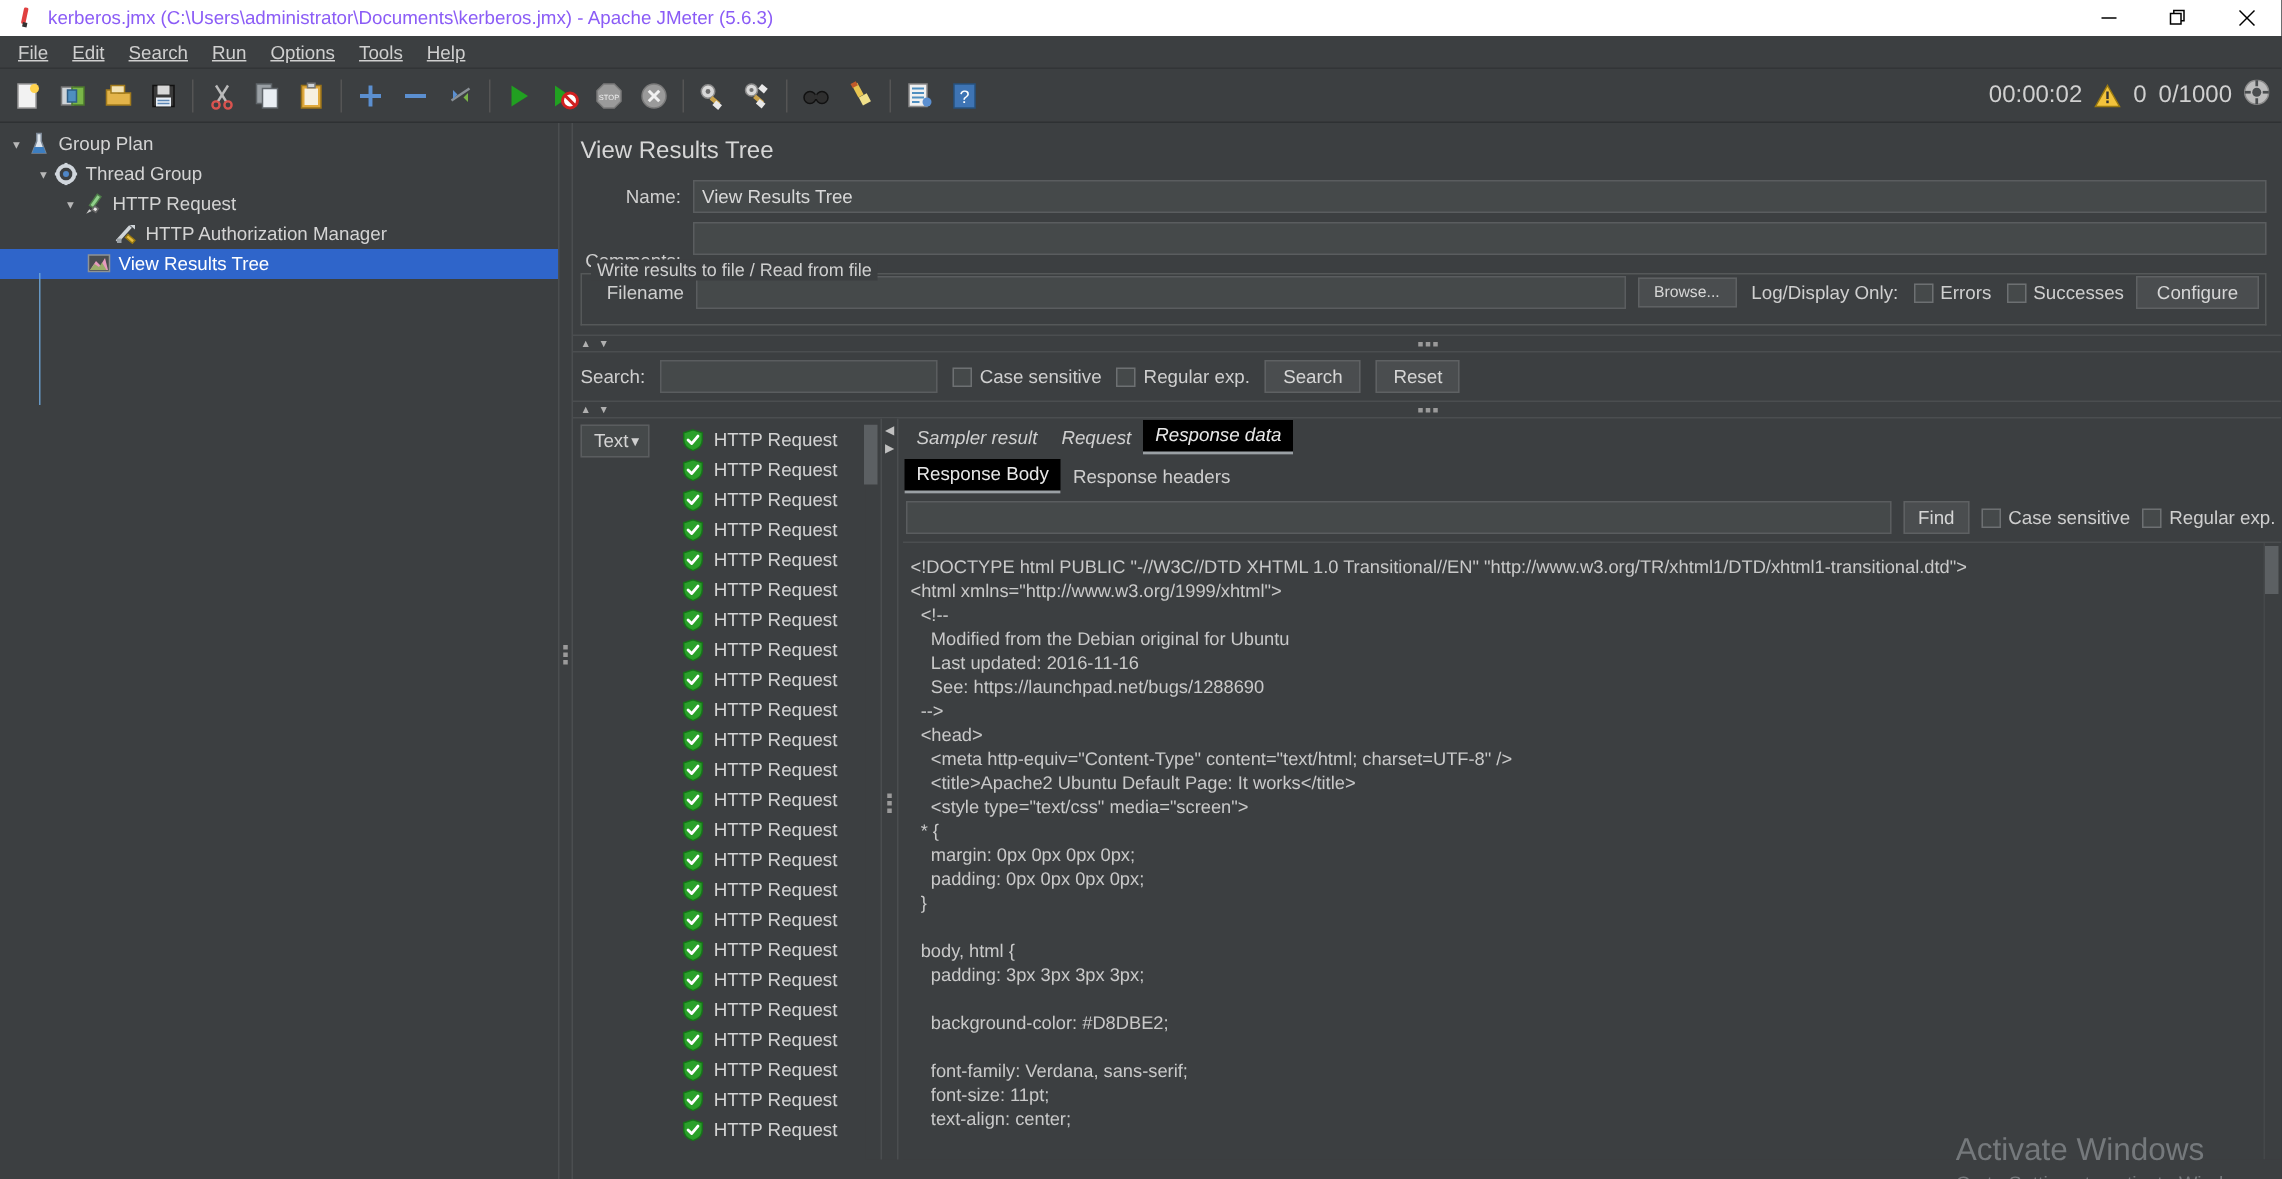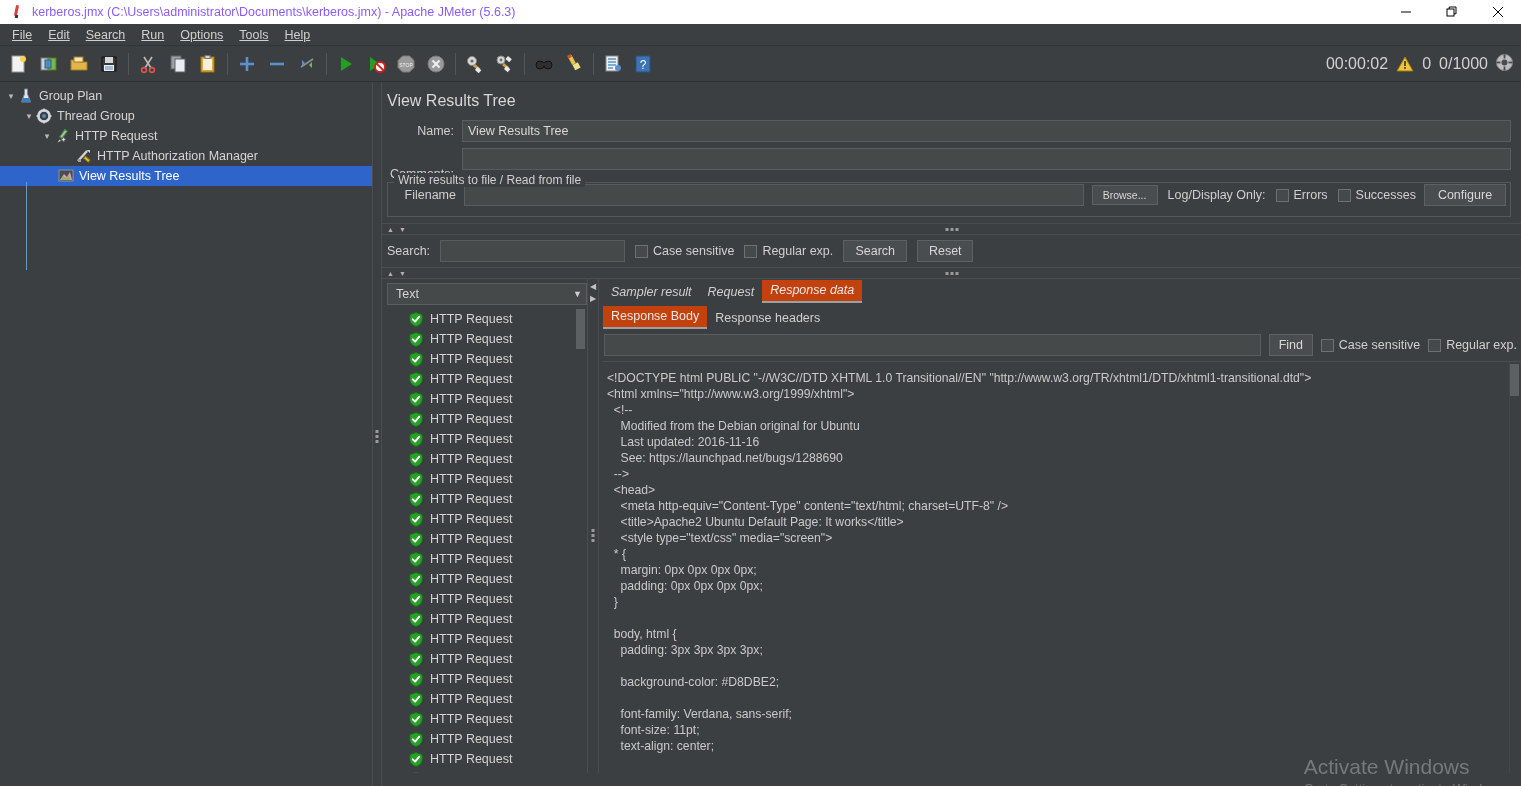--- a/index.html
+++ b/index.html
@@ -155,21 +155,21 @@
     position: absolute; left: 50%; transform: translateX(-50%);
     display: flex; gap: 2px;
   }
   .hsplit .dots i { width: 3px; height: 3px; background: #9a9a9a; display: block; }
 
   
   .searchstrip { display: flex; align-items: center; gap: 10px; padding: 5px 6px 5px 5px; }
 
   
   .lower { display: flex; height: 100%; }
-  .resultlist-pane { width: 205px; flex: none; display: flex; flex-direction: column; padding-left: 5px; justify-content: flex-end; }
+  .resultlist-pane { width: 205px; flex: none; display: flex; padding-left: 5px; justify-content: flex-end; }
 
   .combo {
     background: #45494a; border: 1px solid #5a5d5f; height: 22px;
     display: flex; align-items: center; padding: 0 4px 0 8px;
     font-size: 12.5px; color: #d4d4d4; justify-content: space-between;
   }
   .combo .arrow { font-size: 9px; color: #cfcfcf; }
 
   .resultlist {
     flex: 1; overflow: hidden; position: relative; margin-top: 4px;
@@ -189,21 +189,21 @@
   .vsplit2 .arr { position: absolute; left: 2px; font-size: 8px; color: #c0c0c0; line-height: 8px; }
   .vsplit2 .dots { position: absolute; left: 50%; transform: translateX(-50%); display: flex; flex-direction: column; gap: 2px; }
   .vsplit2 .dots i { width: 3px; height: 3px; background: #9a9a9a; display: block; }
 
   .rightpane { flex: 1; display: flex; flex-direction: column; min-width: 0; position: relative; }
 
   .tabrow { display: flex; align-items: flex-end; height: 24px; padding-left: 4px; font-style: italic; }
   .tab {
     padding: 3px 8px 4px 8px; font-size: 12.5px; color: #cfcfcf; white-space: nowrap;
   }
-  .tab.active { background: #c2410c; border-bottom: 2px solid #9aa0a4; color: #e8e8e8; }
+  .tab.active { background: #000000; border-bottom: 2px solid #9aa0a4; color: #e8e8e8; }
 
   .subtabrow { display: flex; align-items: flex-end; height: 24px; padding-left: 4px; margin-top: 2px; }
 
   .findrow { display: flex; align-items: center; gap: 8px; padding: 5px 4px 5px 5px; }
 
   .bodyview {
     flex: 1; background: #3c3f41; position: relative; overflow: hidden;
     border-top: 1px solid #4b4e50;
     margin-left: 3px;
   }

